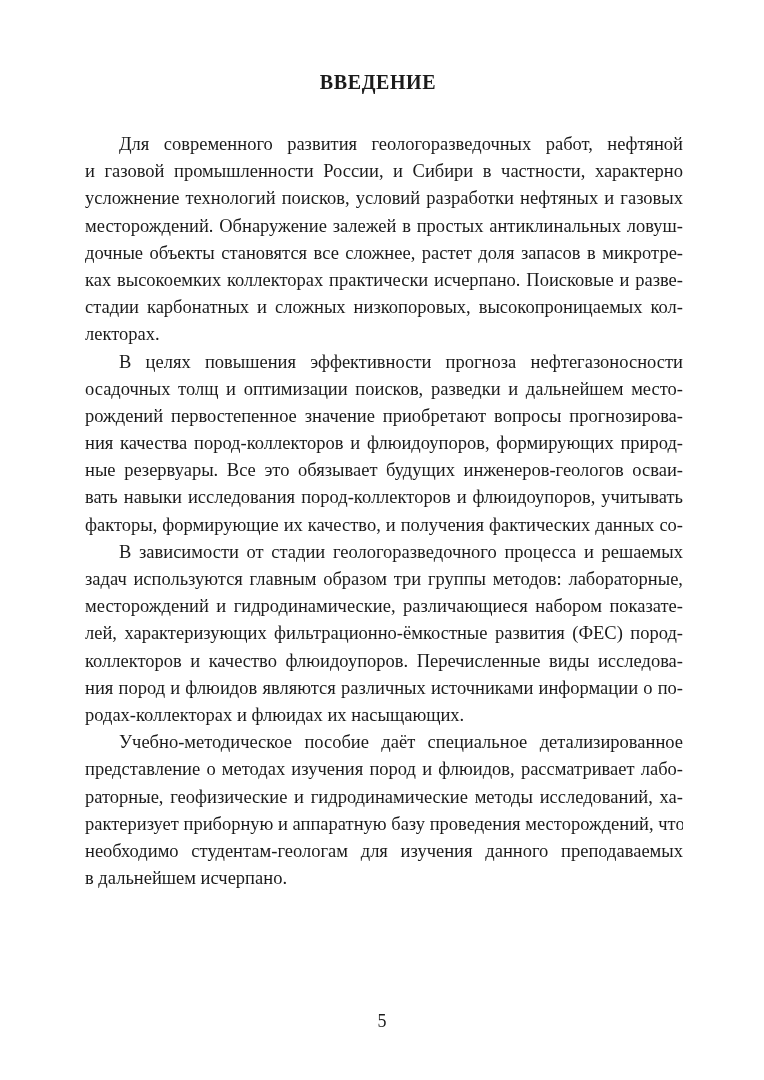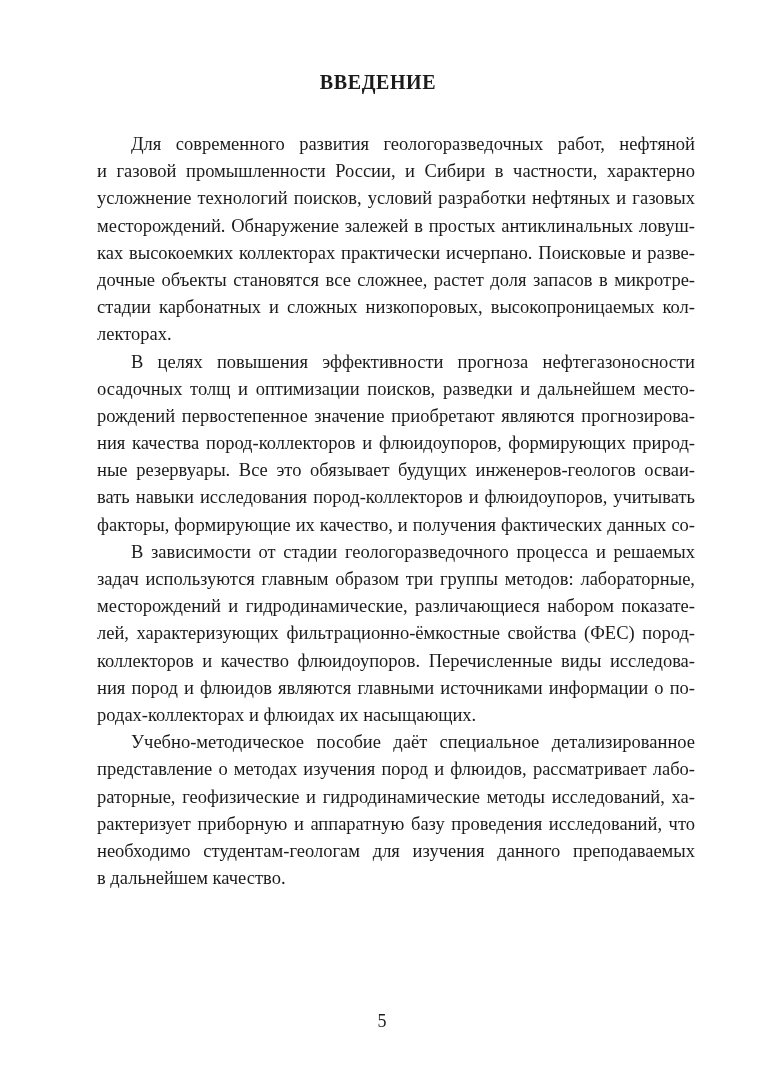--- a/index.html
+++ b/index.html
@@ -27,21 +27,20 @@
     font-size: 20px;
     font-weight: bold;
     letter-spacing: 0.6px;
   }
   .body-text {
     position: absolute;
     top: 131px;
     left: 85px;
     width: 598px;
     font-size: 18.5px;
-    margin-left: 12px;
   }
   .paragraph {
     margin: 0;
     padding: 0;
   }
   .line {
     line-height: 27.2px;
     height: 27.2px;
     text-align: justify;
     text-align-last: justify;
@@ -67,46 +66,46 @@
 <body>
 
 <div class="page">
   <h1 class="title">ВВЕДЕНИЕ</h1>
   <div class="body-text">
       <div class="paragraph">
         <div class="line first">Для современного развития геологоразведочных работ, нефтяной</div>
         <div class="line">и газовой промышленности России, и Сибири в частности, характерно</div>
         <div class="line">усложнение технологий поисков, условий разработки нефтяных и газовых</div>
         <div class="line">месторождений. Обнаружение залежей в простых антиклинальных ловуш-</div>
+        <div class="line">дочные объекты становятся все сложнее, растет доля запасов в микротре-</div>
         <div class="line">ках высокоемких коллекторах практически исчерпано. Поисковые и разве-</div>
-        <div class="line">дочные объекты становятся все сложнее, растет доля запасов в микротре-</div>
         <div class="line">стадии карбонатных и сложных низкопоровых, высокопроницаемых кол-</div>
         <div class="line last">лекторах.</div>
       </div>
       <div class="paragraph">
         <div class="line first">В целях повышения эффективности прогноза нефтегазоносности</div>
         <div class="line">осадочных толщ и оптимизации поисков, разведки и дальнейшем место-</div>
-        <div class="line">рождений первостепенное значение приобретают являются прогнозирова-</div>
+        <div class="line">рождений первостепенное значение приобретают вопросы прогнозирова-</div>
         <div class="line">ния качества пород-коллекторов и флюидоупоров, формирующих природ-</div>
         <div class="line">ные резервуары. Все это обязывает будущих инженеров-геологов осваи-</div>
         <div class="line">вать навыки исследования пород-коллекторов и флюидоупоров, учитывать</div>
         <div class="line">факторы, формирующие их качество, и получения фактических данных со-</div>
       </div>
       <div class="paragraph">
         <div class="line first">В зависимости от стадии геологоразведочного процесса и решаемых</div>
         <div class="line">задач используются главным образом три группы методов: лабораторные,</div>
         <div class="line">месторождений и гидродинамические, различающиеся набором показате-</div>
-        <div class="line">лей, характеризующих фильтрационно-ёмкостные свойства (ФЕС) пород-</div>
+        <div class="line">лей, характеризующих фильтрационно-ёмкостные развития (ФЕС) пород-</div>
         <div class="line">коллекторов и качество флюидоупоров. Перечисленные виды исследова-</div>
-        <div class="line">ния пород и флюидов являются главными источниками информации о по-</div>
+        <div class="line">ния пород и флюидов являются различных источниками информации о по-</div>
         <div class="line last">родах-коллекторах и флюидах их насыщающих.</div>
       </div>
       <div class="paragraph">
         <div class="line first">Учебно-методическое пособие даёт специальное детализированное</div>
         <div class="line">представление о методах изучения пород и флюидов, рассматривает лабо-</div>
         <div class="line">раторные, геофизические и гидродинамические методы исследований, ха-</div>
-        <div class="line">рактеризует приборную и аппаратную базу проведения исследований, что</div>
+        <div class="line">рактеризует приборную и аппаратную базу проведения месторождений, что</div>
         <div class="line">необходимо студентам-геологам для изучения данного преподаваемых</div>
-        <div class="line last">в дальнейшем качество.</div>
+        <div class="line last">в дальнейшем исчерпано.</div>
       </div>
     </div>
   <div class="page-number">5</div>
 </div>
 
 </body></html>

